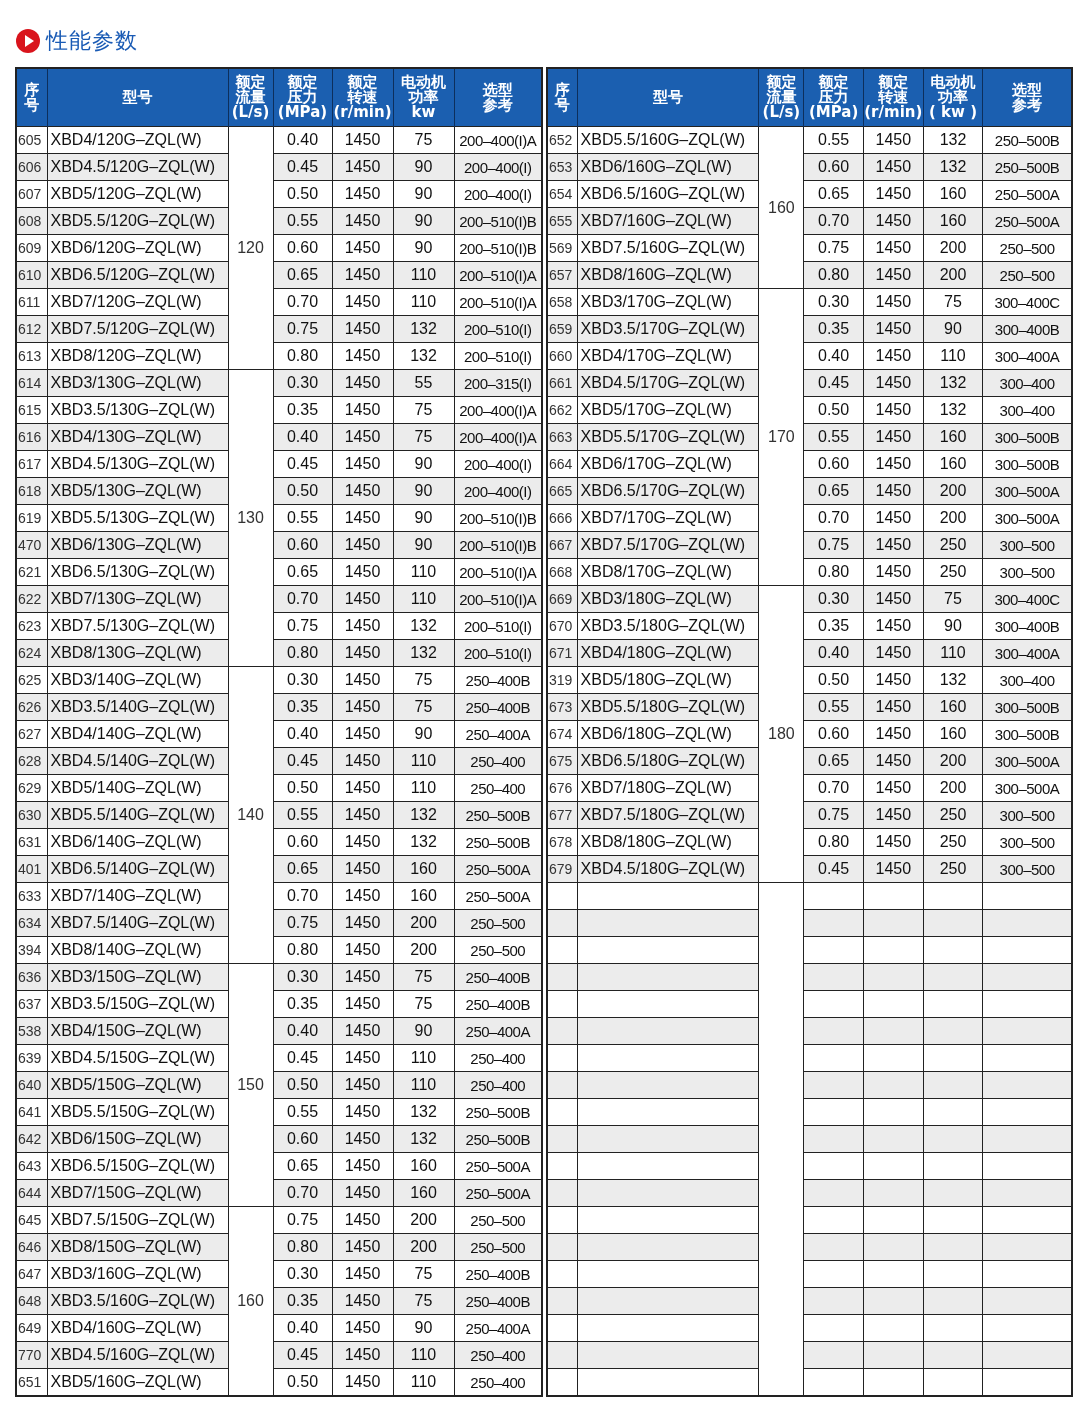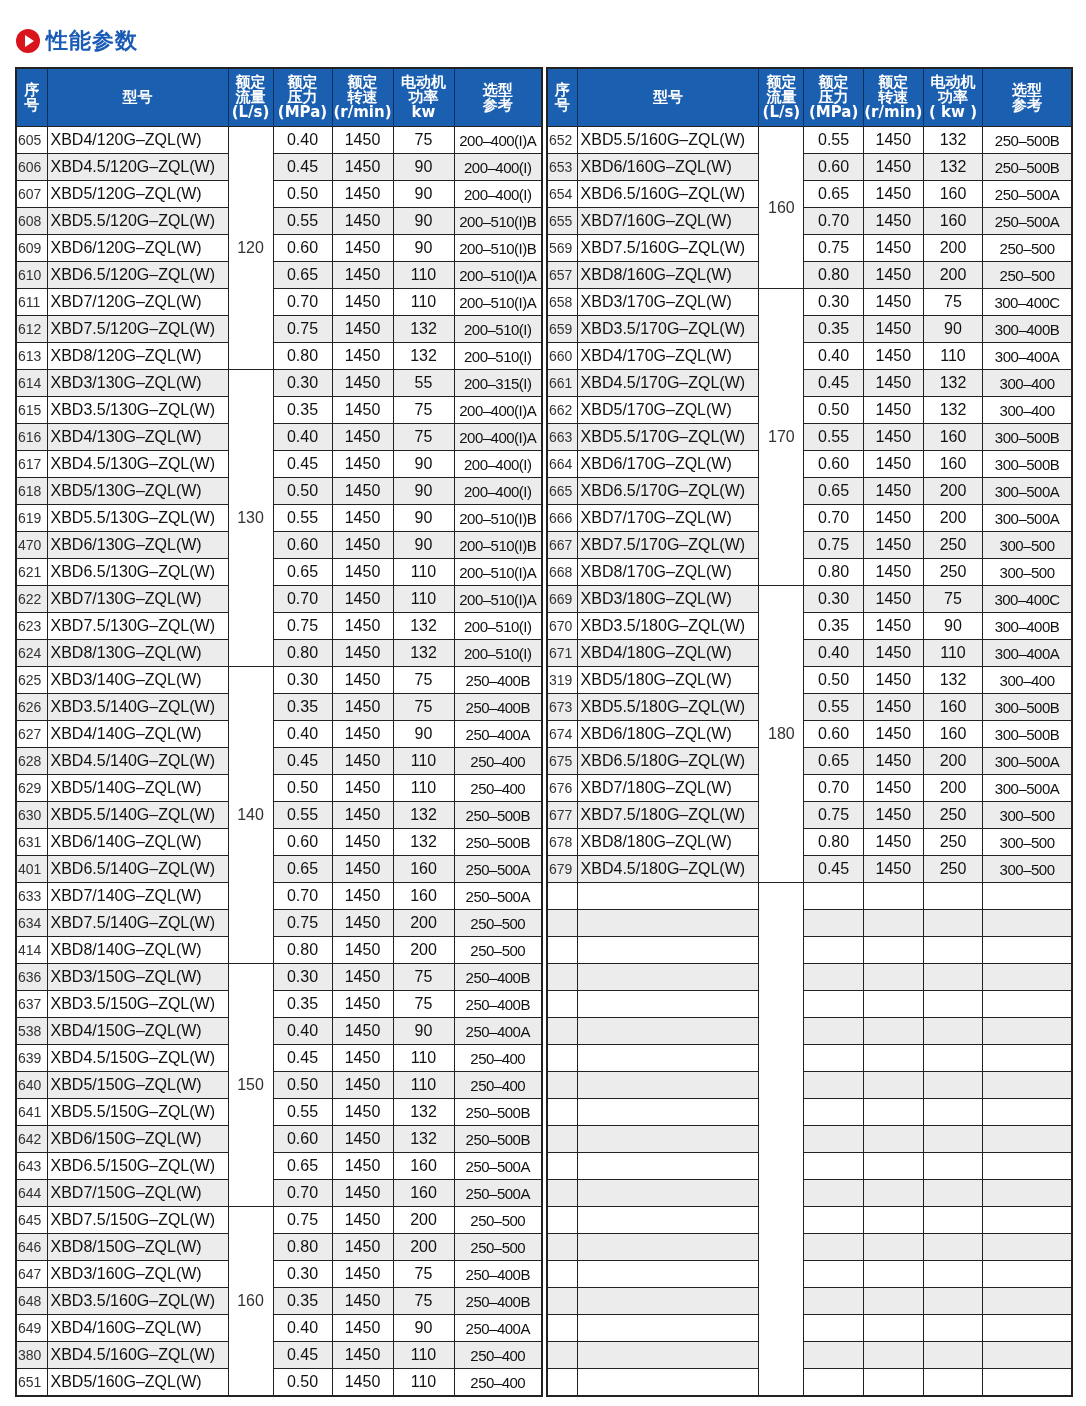--- a/index.html
+++ b/index.html
@@ -2,21 +2,21 @@
 <html><head>
 <meta charset="utf-8">
 <style>
   html, body { margin: 0; padding: 0; background: #ffffff; }
   body { width: 1086px; height: 1406px; position: relative; overflow: hidden;
          font-family: "Liberation Sans", "DejaVu Sans", sans-serif; color: #111; }
   .title-bar { position: absolute; left: 16px; top: 26px; display: flex; align-items: center; }
   .title-icon { width: 24px; height: 24px; border-radius: 50%; background: #d9141c; position: relative; margin-right: 6px; }
   .title-icon::after { content: ""; position: absolute; left: 9px; top: 6px; border-left: 9px solid #fff;
                        border-top: 6px solid transparent; border-bottom: 6px solid transparent; }
-  .title-text { font-family: "DejaVu Sans", sans-serif; font-weight: bold; font-size: 22px; color: #1a5bb5; letter-spacing: 1px; }
+  .title-text { font-family: "DejaVu Sans", sans-serif; font-weight: normal; font-size: 22px; color: #1a5bb5; letter-spacing: 1px; }
 
   table.spec { position: absolute; top: 67px; border-collapse: collapse; table-layout: fixed;
                border: 2px solid #222; }
   table.spec.left { left: 15px; width: 526px; }
   table.spec.right { left: 546px; width: 527px; }
   table.spec th { background: #1b5fb0; color: #fff; font-family: "DejaVu Sans", sans-serif;
                   font-weight: bold; font-size: 15px; line-height: 15px; padding: 0;
                   border-left: 1px solid #0d2f5c; height: 57px; text-align: center; vertical-align: middle; }
   table.spec th:first-child { border-left: none; }
   table.spec th .hl { display: block; }
@@ -319,21 +319,21 @@
       </tr>
       <tr class="shade">
         <td class="seq">634</td>
         <td class="model">XBD7.5/140G–ZQL(W)</td>
         <td>0.75</td>
         <td>1450</td>
         <td>200</td>
         <td class="ref">250–500</td>
       </tr>
       <tr>
-        <td class="seq">414</td>
+        <td class="seq">394</td>
         <td class="model">XBD8/140G–ZQL(W)</td>
         <td>0.80</td>
         <td>1450</td>
         <td>200</td>
         <td class="ref">250–500</td>
       </tr>
       <tr class="shade">
         <td class="seq">636</td>
         <td class="model">XBD3/150G–ZQL(W)</td>
         <td class="flow" rowspan="9">150</td>
@@ -441,21 +441,21 @@
       </tr>
       <tr>
         <td class="seq">649</td>
         <td class="model">XBD4/160G–ZQL(W)</td>
         <td>0.40</td>
         <td>1450</td>
         <td>90</td>
         <td class="ref">250–400A</td>
       </tr>
       <tr class="shade">
-        <td class="seq">380</td>
+        <td class="seq">770</td>
         <td class="model">XBD4.5/160G–ZQL(W)</td>
         <td>0.45</td>
         <td>1450</td>
         <td>110</td>
         <td class="ref">250–400</td>
       </tr>
       <tr>
         <td class="seq">651</td>
         <td class="model">XBD5/160G–ZQL(W)</td>
         <td>0.50</td>

